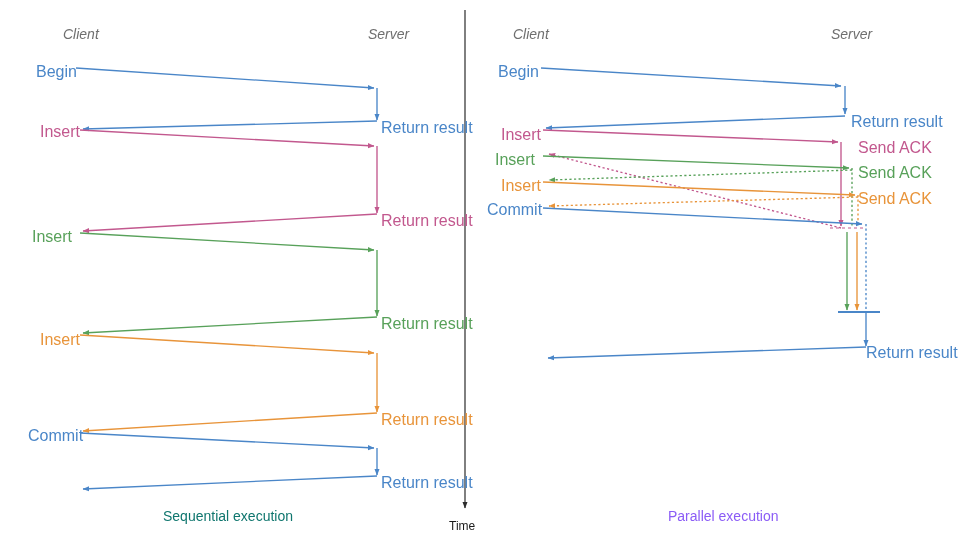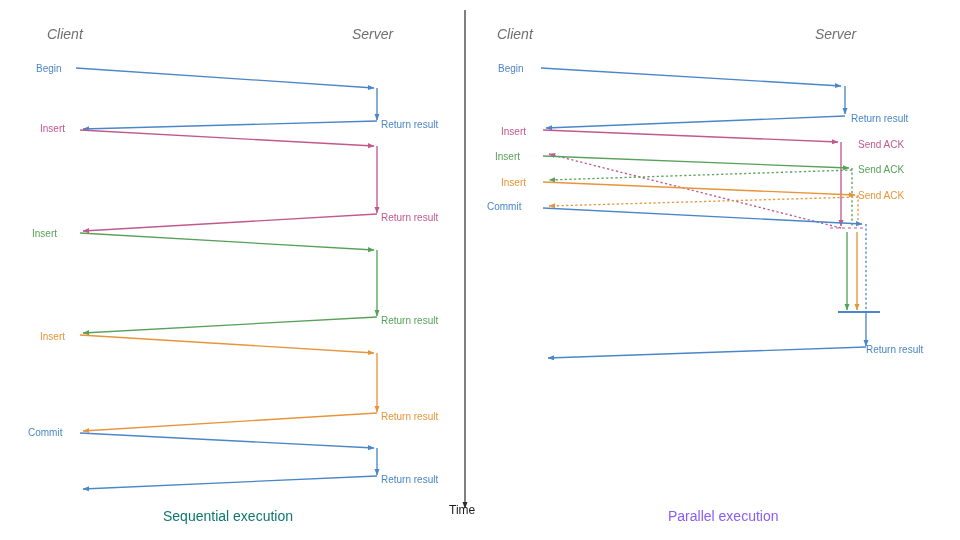--- a/index.html
+++ b/index.html
@@ -4,24 +4,24 @@
 <style>
   html,body{margin:0;padding:0;background:#ffffff;}
   body{
     width:960px;height:540px;overflow:hidden;
     font-family:"Liberation Sans","DejaVu Sans",sans-serif;
     -webkit-font-smoothing:antialiased;
   }
   #stage{position:relative;width:960px;height:540px;}
   svg.layer{position:absolute;left:0;top:0;width:960px;height:540px;}
   .lbl{position:absolute;white-space:nowrap;line-height:1;}
-  .actor{font-style:italic;font-size:14px;color:#6f6f6f;}
+  .actor{font-style:italic;font-size:14px;color:#6f6f6f;margin-left:16px;}
   .caption{font-size:14px;color:#1b1b1b;}
   .timelbl{font-size:12px;color:#1b1b1b;}
-  .msg{font-size:10px;}
+  .msg{font-size:16px;}
 </style>
 </head>
 <body>
 
 <div id="stage">
 
   <svg class="layer" id="vector-layer" viewBox="0 0 960 540" xmlns="http://www.w3.org/2000/svg">
       <defs>
         <marker id="ah-blue" markerWidth="7" markerHeight="7" refX="6.2" refY="3" orient="auto" markerUnits="userSpaceOnUse">
           <path d="M0,0.4 L6.6,3 L0,5.6 z" fill="#4a86c8"></path>
@@ -112,16 +112,16 @@
       <div class="lbl msg" style="left: 851px; top: 114px; color: rgb(74, 134, 200);">Return result</div>
       <div class="lbl msg" style="left: 501px; top: 127px; color: rgb(194, 88, 142);">Insert</div>
       <div class="lbl msg" style="left: 858px; top: 140px; color: rgb(194, 88, 142);">Send ACK</div>
       <div class="lbl msg" style="left: 495px; top: 152px; color: rgb(88, 161, 90);">Insert</div>
       <div class="lbl msg" style="left: 858px; top: 165px; color: rgb(88, 161, 90);">Send ACK</div>
       <div class="lbl msg" style="left: 501px; top: 178px; color: rgb(232, 148, 58);">Insert</div>
       <div class="lbl msg" style="left: 858px; top: 191px; color: rgb(232, 148, 58);">Send ACK</div>
       <div class="lbl msg" style="left: 487px; top: 202px; color: rgb(74, 134, 200);">Commit</div>
       <div class="lbl msg" style="left: 866px; top: 345px; color: rgb(74, 134, 200);">Return result</div>
       <div class="lbl caption" style="left: 668px; top: 509px; color: #8b5cf6;">Parallel execution</div>
-      <div class="lbl timelbl" style="left: 449px; top: 504px; color: rgb(27, 27, 27);">Time</div>
+      <div class="lbl timelbl" style="left: 449px; top: 520px; color: rgb(27, 27, 27);">Time</div>
     </div>
 
 </div>
 
 </body></html>

